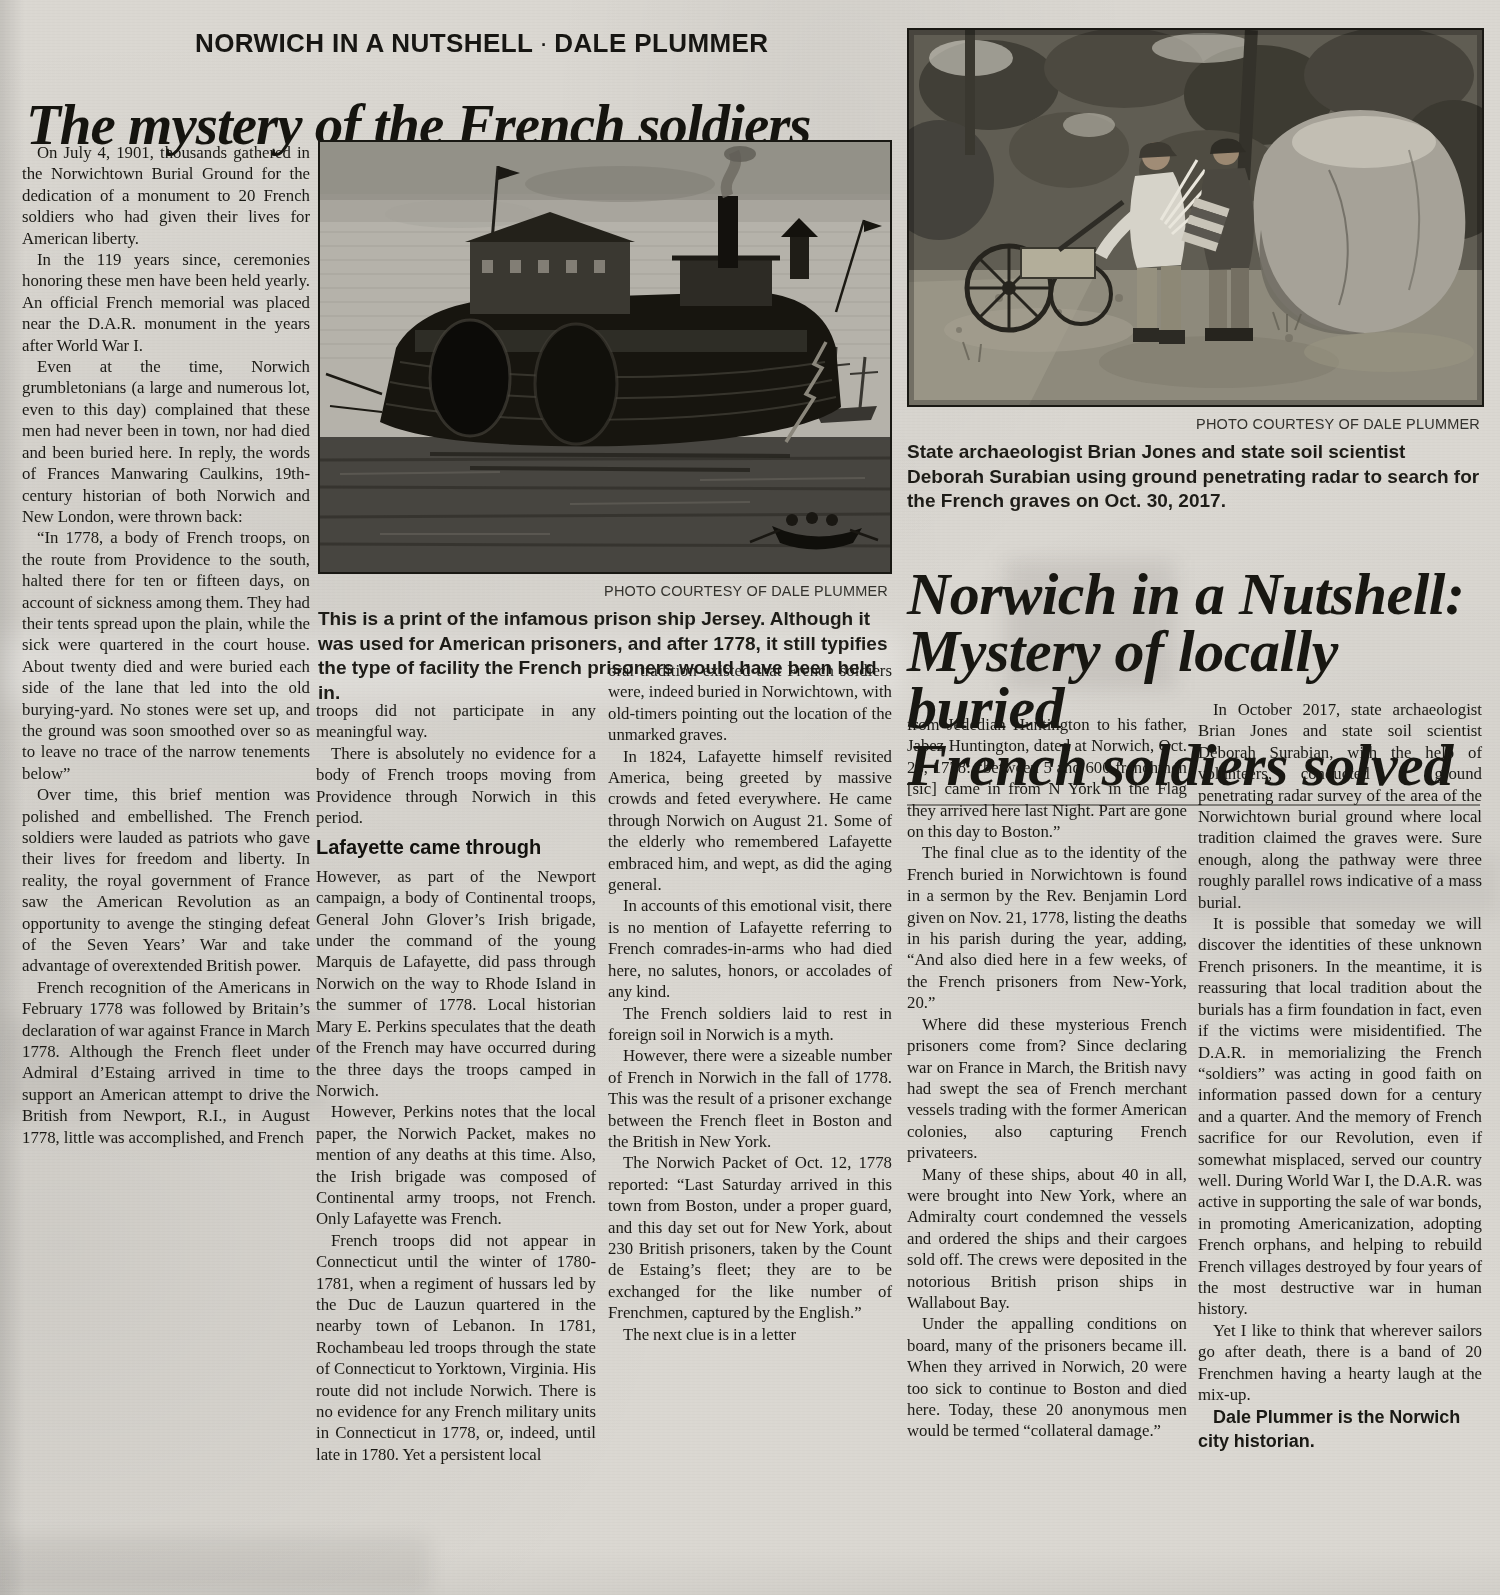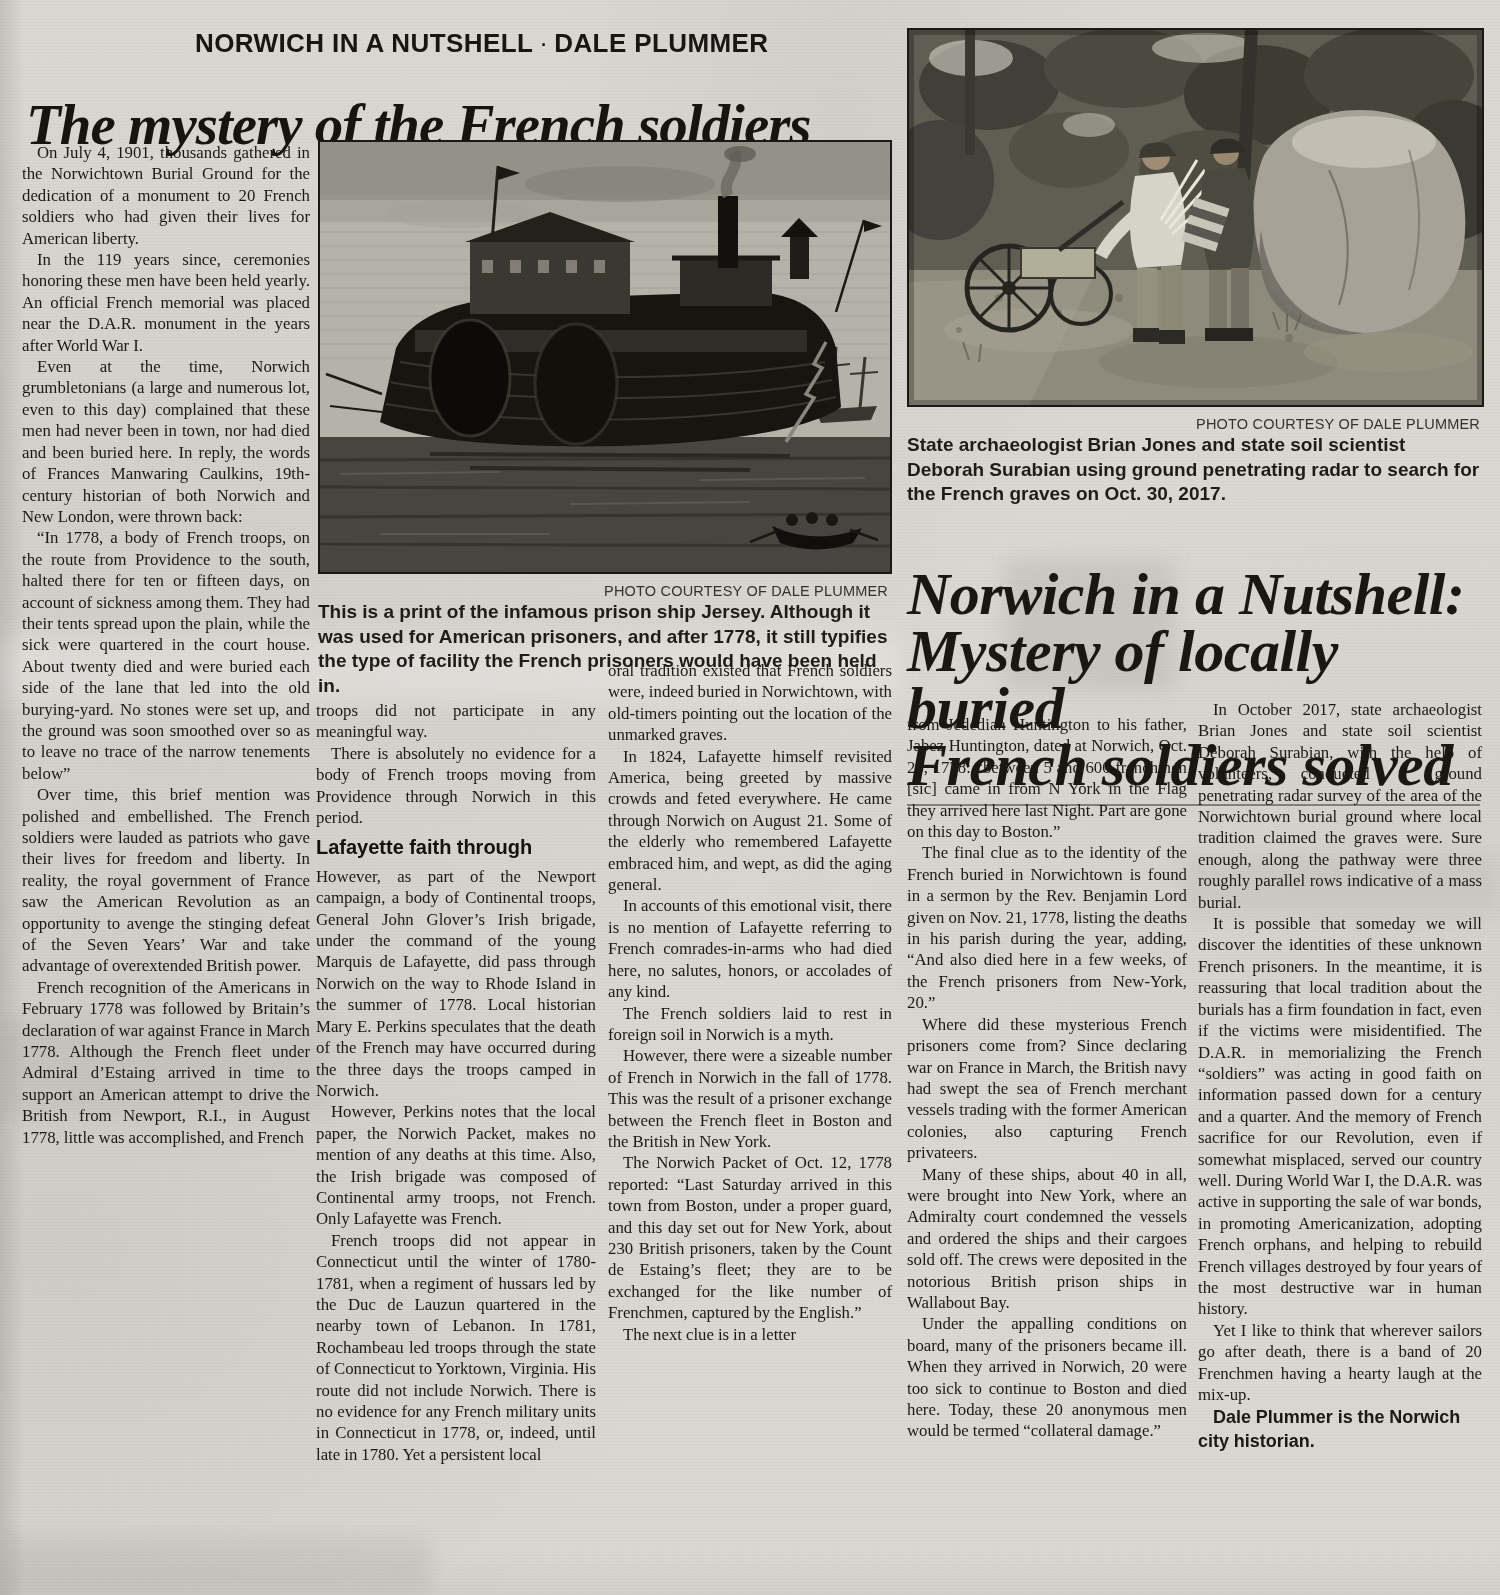--- a/index.html
+++ b/index.html
@@ -65,21 +65,21 @@
   .figure { position:absolute; }
   .figure-ship  { left:318px; top:140px; width:570px; }
   .figure-radar { left:907px; top:28px;  width:573px; }
   .figure .art { display:block; border:2px solid #191813; background:#888; }
   .credit {
     font-family:Liberation Sans, sans-serif; font-size:14.5px; color:#33322d;
     text-align:right; margin-top:9px; letter-spacing:.2px;
   }
   .caption {
     font-family:"Liberation Sans", sans-serif; font-weight:700;
-    font-size:19px; line-height:24.5px; color:#1d1c17; margin-top:1px; text-align:left;
+    font-size:19px; line-height:24.5px; color:#1d1c17; margin-top:8px; text-align:left;
   }
   .signature {
     font-family:"Liberation Sans", sans-serif; font-weight:700;
     font-size:18px; line-height:24px; margin-top:18px; text-align:left; text-indent:0;
   }
 </style>
 </head>
 <body>
 
 <div class="page">
@@ -203,21 +203,21 @@
     </svg>
     <div class="credit">PHOTO COURTESY OF DALE PLUMMER</div>
     <div class="caption">This is a print of the infamous prison ship Jersey. Although it was used for American prisoners, and after 1778, it still typifies the type of facility the French prisoners would have been held in.</div>
   </div>
 
   <div class="bodycol col2 no-first-indent">
     <div class="no-first-indent">
         <p>troops did not participate in any meaningful way.</p>
         <p>There is absolutely no evidence for a body of French troops moving from Providence through Norwich in this period.</p>
       </div>
-    <div class="subhead">Lafayette faith through</div>
+    <div class="subhead">Lafayette came through</div>
     <div>
         <p>However, as part of the Newport campaign, a body of Continental troops, General John Glover’s Irish brigade, under the command of the young Marquis de Lafayette, did pass through Norwich on the way to Rhode Island in the summer of 1778. Local historian Mary E. Perkins speculates that the death of the French may have occurred during the three days the troops camped in Norwich.</p>
         <p>However, Perkins notes that the local paper, the Norwich Packet, makes no mention of any deaths at this time. Also, the Irish brigade was composed of Continental army troops, not French. Only Lafayette was French.</p>
         <p>French troops did not appear in Connecticut until the winter of 1780-1781, when a regiment of hussars led by the Duc de Lauzun quartered in the nearby town of Lebanon. In 1781, Rochambeau led troops through the state of Connecticut to Yorktown, Virginia. His route did not include Norwich. There is no evidence for any French military units in Connecticut in 1778, or, indeed, until late in 1780. Yet a persistent local</p>
       </div>
   </div>
   <div class="bodycol col3 no-first-indent">
       <p>oral tradition existed that French soldiers were, indeed buried in Norwichtown, with old-timers pointing out the location of the unmarked graves.</p>
       <p>In 1824, Lafayette himself revisited America, being greeted by massive crowds and feted everywhere. He came through Norwich on August 21. Some of the elderly who remembered Lafayette embraced him, and wept, as did the aging general.</p>
       <p>In accounts of this emotional visit, there is no mention of Lafayette referring to French comrades-in-arms who had died here, no salutes, honors, or accolades of any kind.</p>

